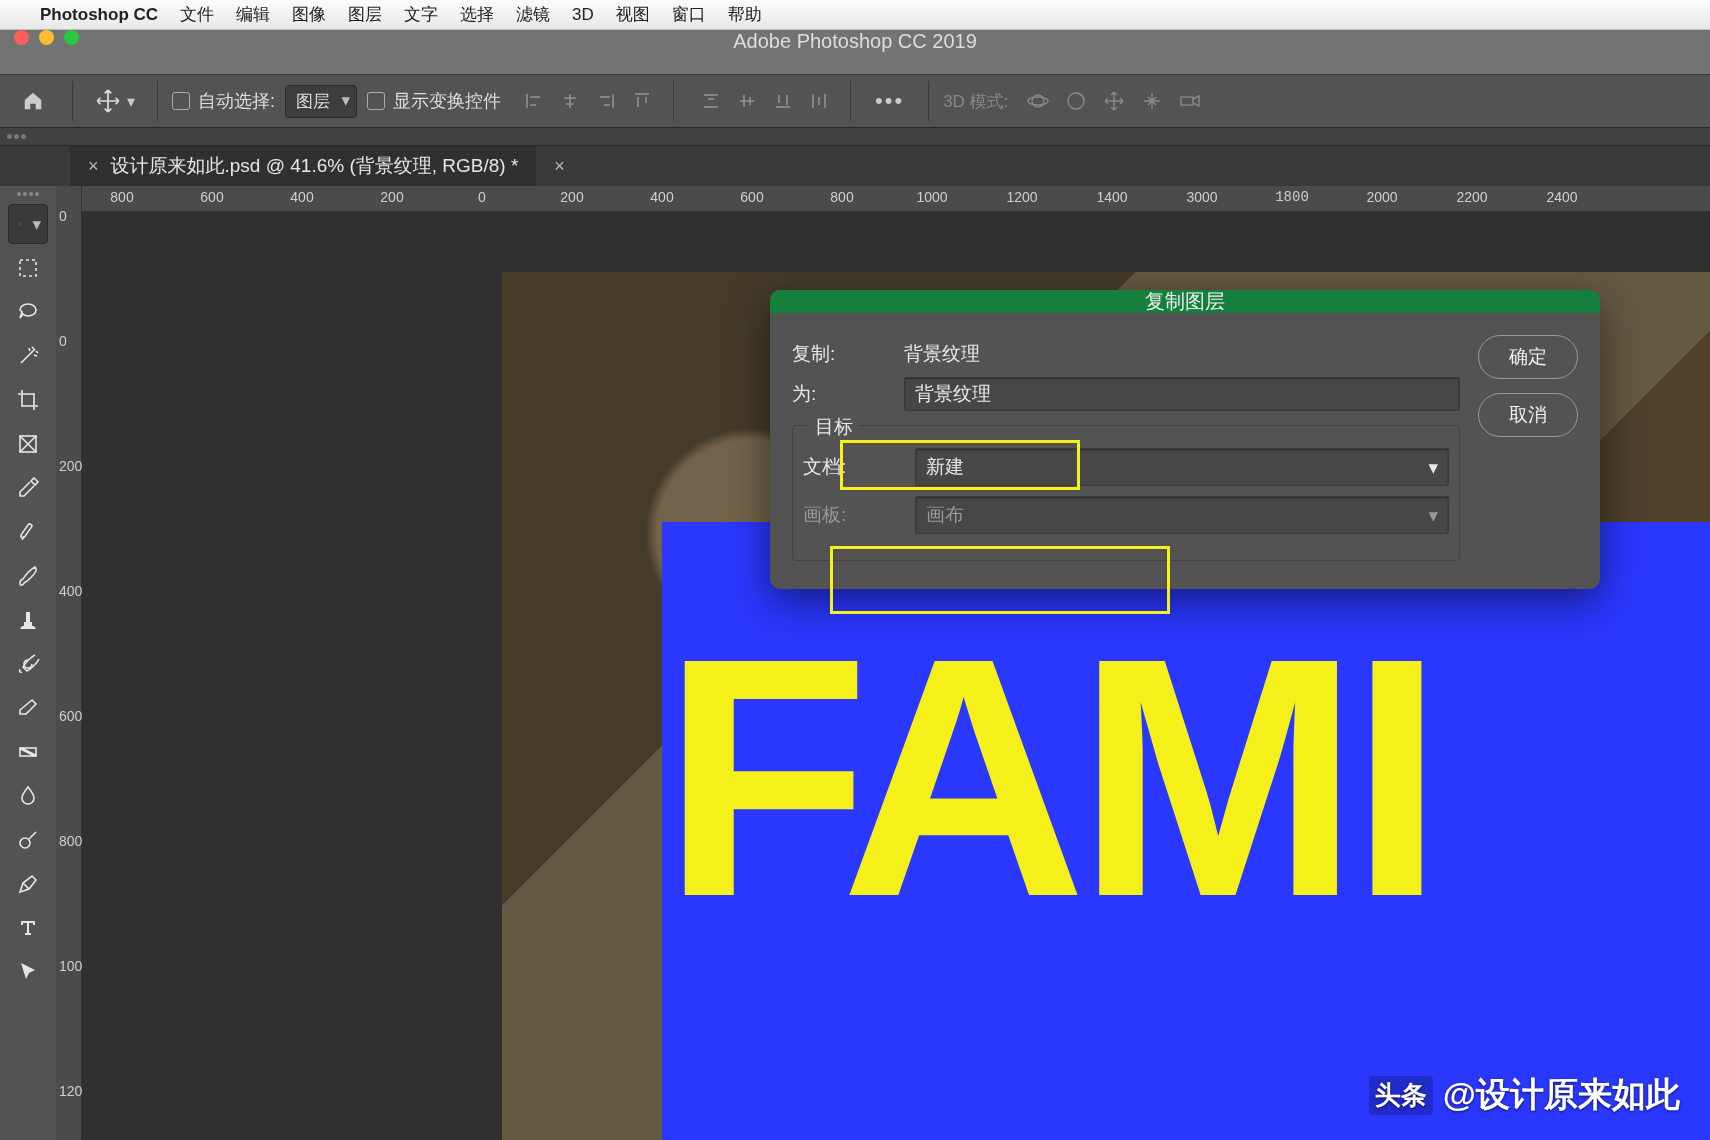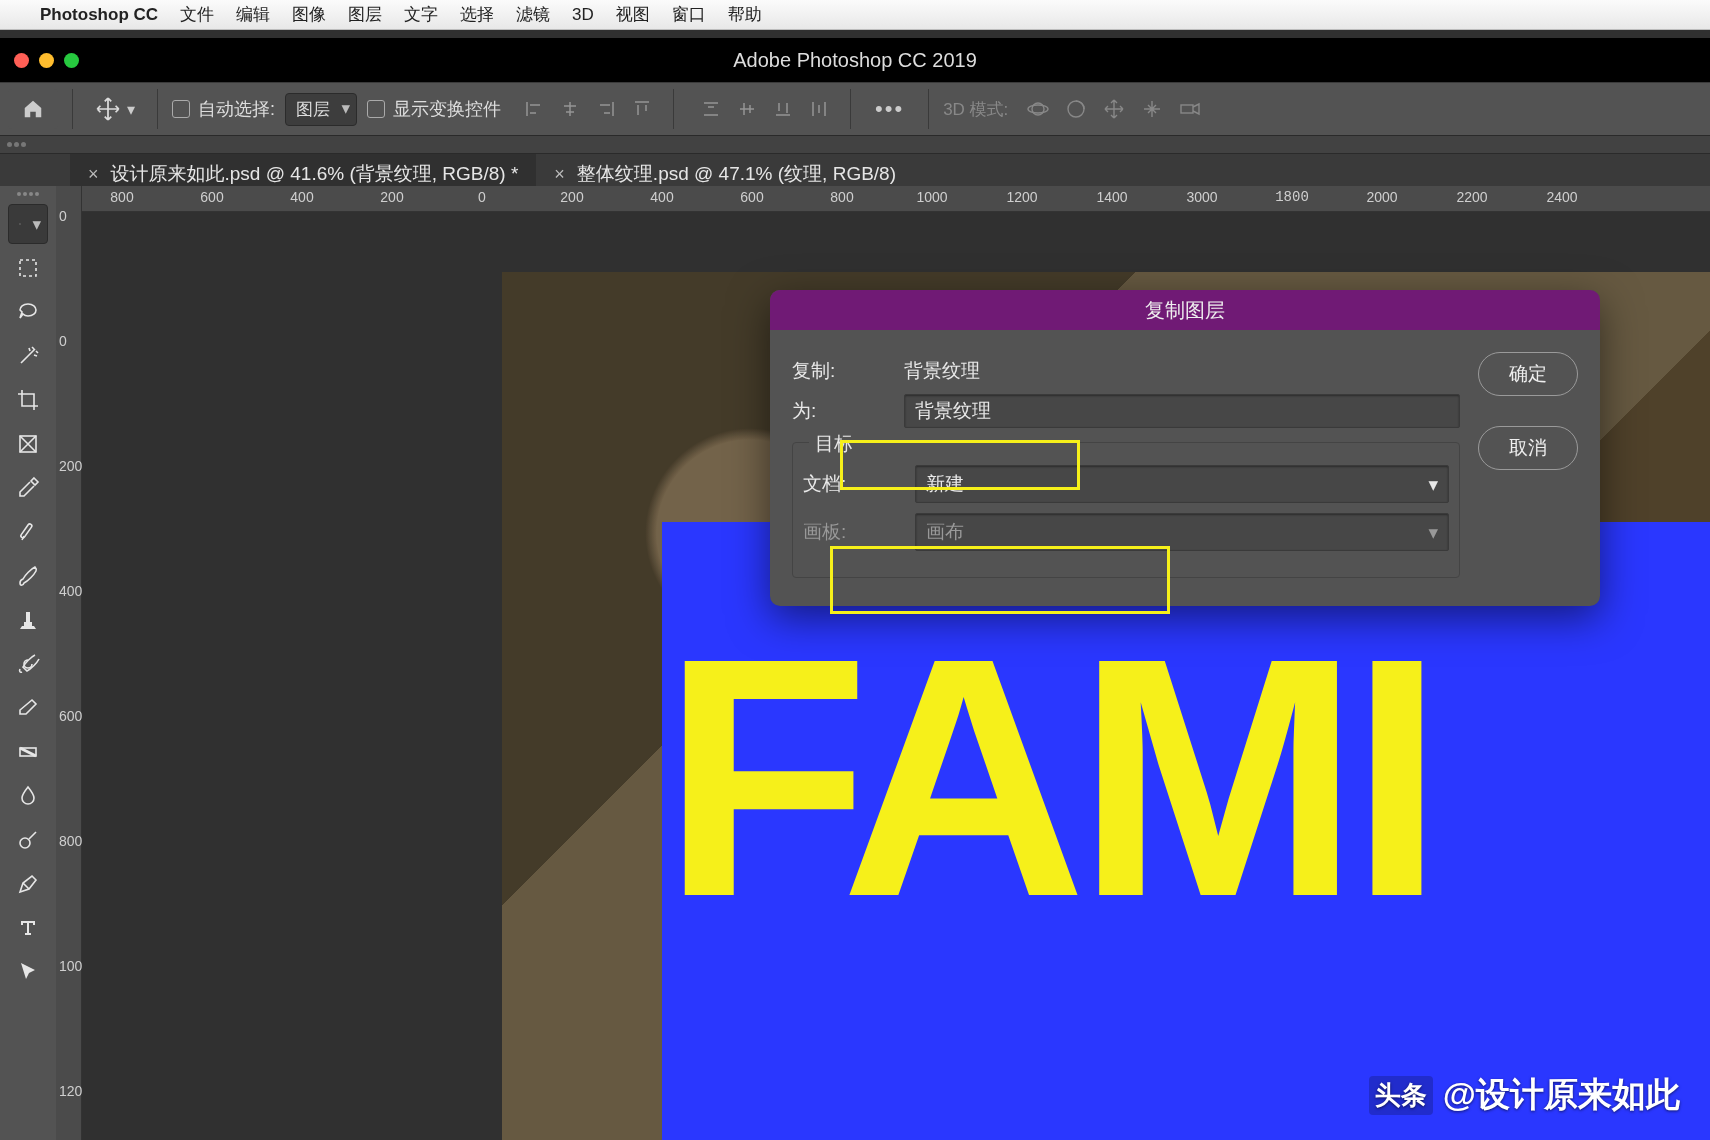--- a/index.html
+++ b/index.html
@@ -4,21 +4,21 @@
 <style>
 * { margin: 0; padding: 0; box-sizing: border-box; font-family: -apple-system, "Helvetica Neue", Arial, sans-serif; }
 body { background: #303030; width: 1710px; height: 1140px; overflow: hidden; position: relative; }
 
 
 .mac-menu { height: 30px; background: linear-gradient(#fbfbfb,#e8e8e8); display: flex; align-items: center; padding: 0 18px; gap: 22px; font-size: 17px; color: #222; border-bottom: 1px solid #bdbdbd; }
 .mac-menu .apple { font-size: 20px; }
 .mac-menu .app-name { font-weight: 700; }
 
 
-.titlebar { height: 44px; background: #000000; display: flex; align-items: center; padding: 0 14px; position: relative; margin-top: 8px; }
+.titlebar { height: 44px; background: #737373; display: flex; padding: 0 14px; position: relative; }
 .traffic { display: flex; gap: 10px; }
 .dot { width: 15px; height: 15px; border-radius: 50%; }
 .dot.r { background: #ff5f56; } .dot.y { background: #ffbd2e; } .dot.g { background: #27c93f; }
 .titlebar .title { position: absolute; left: 50%; transform: translateX(-50%); color: #ddd; font-size: 20px; }
 
 
 .options { height: 54px; background: #535353; display: flex; align-items: center; padding: 0 8px; gap: 10px; border-top: 1px solid #3a3a3a; border-bottom: 1px solid #2a2a2a; }
 .home-btn { width: 50px; height: 40px; display:flex; align-items:center; justify-content:center; background:#535353; border-radius:4px;}
 .home-btn svg { width:22px; height:22px; fill:#ccc; }
 .vdiv { width:1px; height:40px; background:#3a3a3a; margin:0 4px;}
@@ -70,34 +70,34 @@
   radial-gradient(circle at 60% 50%, #89775b 0 6%, transparent 7%),
   radial-gradient(circle at 40% 70%, #6b5b43 0 7%, transparent 8%),
   radial-gradient(circle at 80% 20%, #5a4a34 0 5%, transparent 6%),
   linear-gradient(135deg,#4d4433 0 30%, #6d614a 30% 60%, #574a34 60% 100%);
   filter:contrast(1.1) brightness(.95);}
 .bluebox{position:absolute;left:580px;top:310px;width:1080px;height:618px;background:#2a37ff;}
 .bigtext{position:absolute;left:0;top:60px;font-size:340px;font-weight:700;color:#f6f01a;letter-spacing:-10px;font-family:Arial,sans-serif;white-space:nowrap;}
 
 
 .dialog{position:absolute;left:770px;top:290px;width:830px;background:#535353;border-radius:10px;box-shadow:0 12px 40px rgba(0,0,0,.5);}
-.dlg-title{height:40px;background:#701a75;border-radius:10px 10px 0 0;display:flex;align-items:center;justify-content:center;color:#eee;font-size:20px;}
+.dlg-title{height:23px;background:#15803d;border-radius:10px 10px 0 0;display:flex;align-items:center;justify-content:center;color:#eee;font-size:20px;}
 .dlg-body{display:flex;padding:18px 22px 28px 22px;gap:18px;}
 .dlg-left{flex:1;}
 .dlg-row{display:flex;align-items:center;gap:12px;margin:10px 0;}
 .dlg-row .lbl{width:100px;text-align:left;color:#e8e8e8;font-size:19px;}
 .dlg-row .val{color:#e8e8e8;font-size:19px;}
 .dlg-row input,.dlg-row .dd{flex:1;background:#474747;border:1px solid #3a3a3a;color:#e8e8e8;font-size:19px;padding:5px 10px;border-radius:2px;box-shadow:inset 0 1px 2px rgba(0,0,0,.4);}
 .dlg-row input.focused{outline:1px solid #5aa0ff;box-shadow:0 0 0 1px #5aa0ff, inset 0 1px 2px rgba(0,0,0,.4);}
 .dlg-row .dd{display:flex;justify-content:space-between;align-items:center;}
 .dlg-row .dd.disabled{color:#999;}
 .dlg-row .lbl.disabled{color:#999;}
 .fieldset{border:1px solid #444;border-radius:4px;margin-top:14px;padding:12px 10px 16px 10px;position:relative;}
 .fieldset .legend{position:absolute;top:-12px;left:16px;background:#535353;padding:0 6px;color:#e8e8e8;font-size:19px;}
-.dlg-right{width:100px;display:flex;flex-direction:column;gap:30px;padding-top:4px;}
+.dlg-right{width:100px;display:flex;flex-direction:column;gap:14px;padding-top:4px;}
 .dbtn{border:1.5px solid #9a9a9a;background:transparent;color:#eee;font-size:19px;padding:8px 0;border-radius:22px;cursor:pointer;}
 .hl{position:absolute;border:3px solid #f6f01a;pointer-events:none;}
 
 
 .wm{position:absolute;right:30px;bottom:22px;color:#fff;font-size:34px;display:flex;align-items:center;gap:10px;font-weight:600;text-shadow:0 1px 3px rgba(0,0,0,.6);}
 .wm .tl{font-size:26px;background:rgba(0,0,0,.2);padding:2px 6px;border-radius:4px;}
 </style>
 </head>
 <body>
 
@@ -226,21 +226,20 @@
     <span></span>
   </div>
 
 <div class="tabs">
   <div class="tab active">
     <span class="x">×</span>
     <span>设计原来如此.psd @ 41.6% (背景纹理, RGB/8) *</span>
   </div>
   <div class="tab">
     <span class="x">×</span>
-    <span>整体纹理.psd @ 47.1% (纹理, RGB/8)</span>
   </div>
 </div>
 
 <div class="work">
   <div class="tools">
     <div class="tgrip">
         <span></span>
         <span></span>
         <span></span>
         <span></span>

